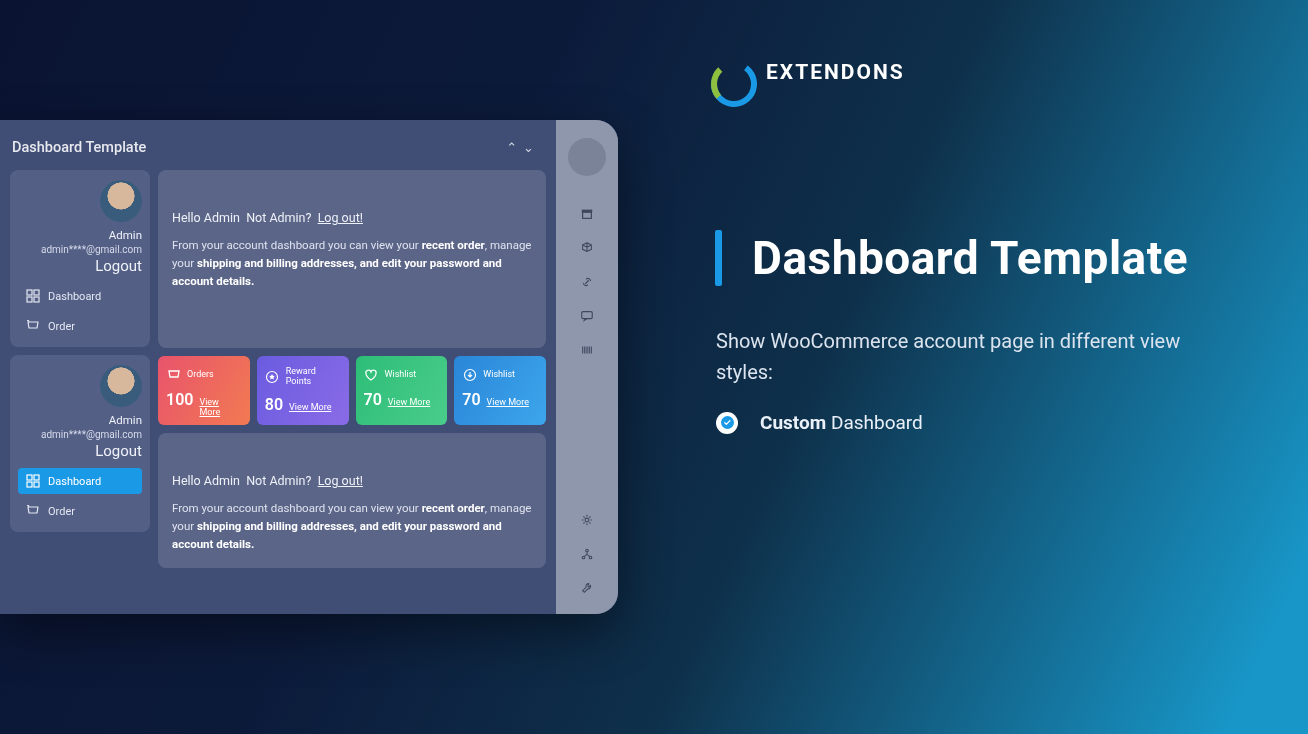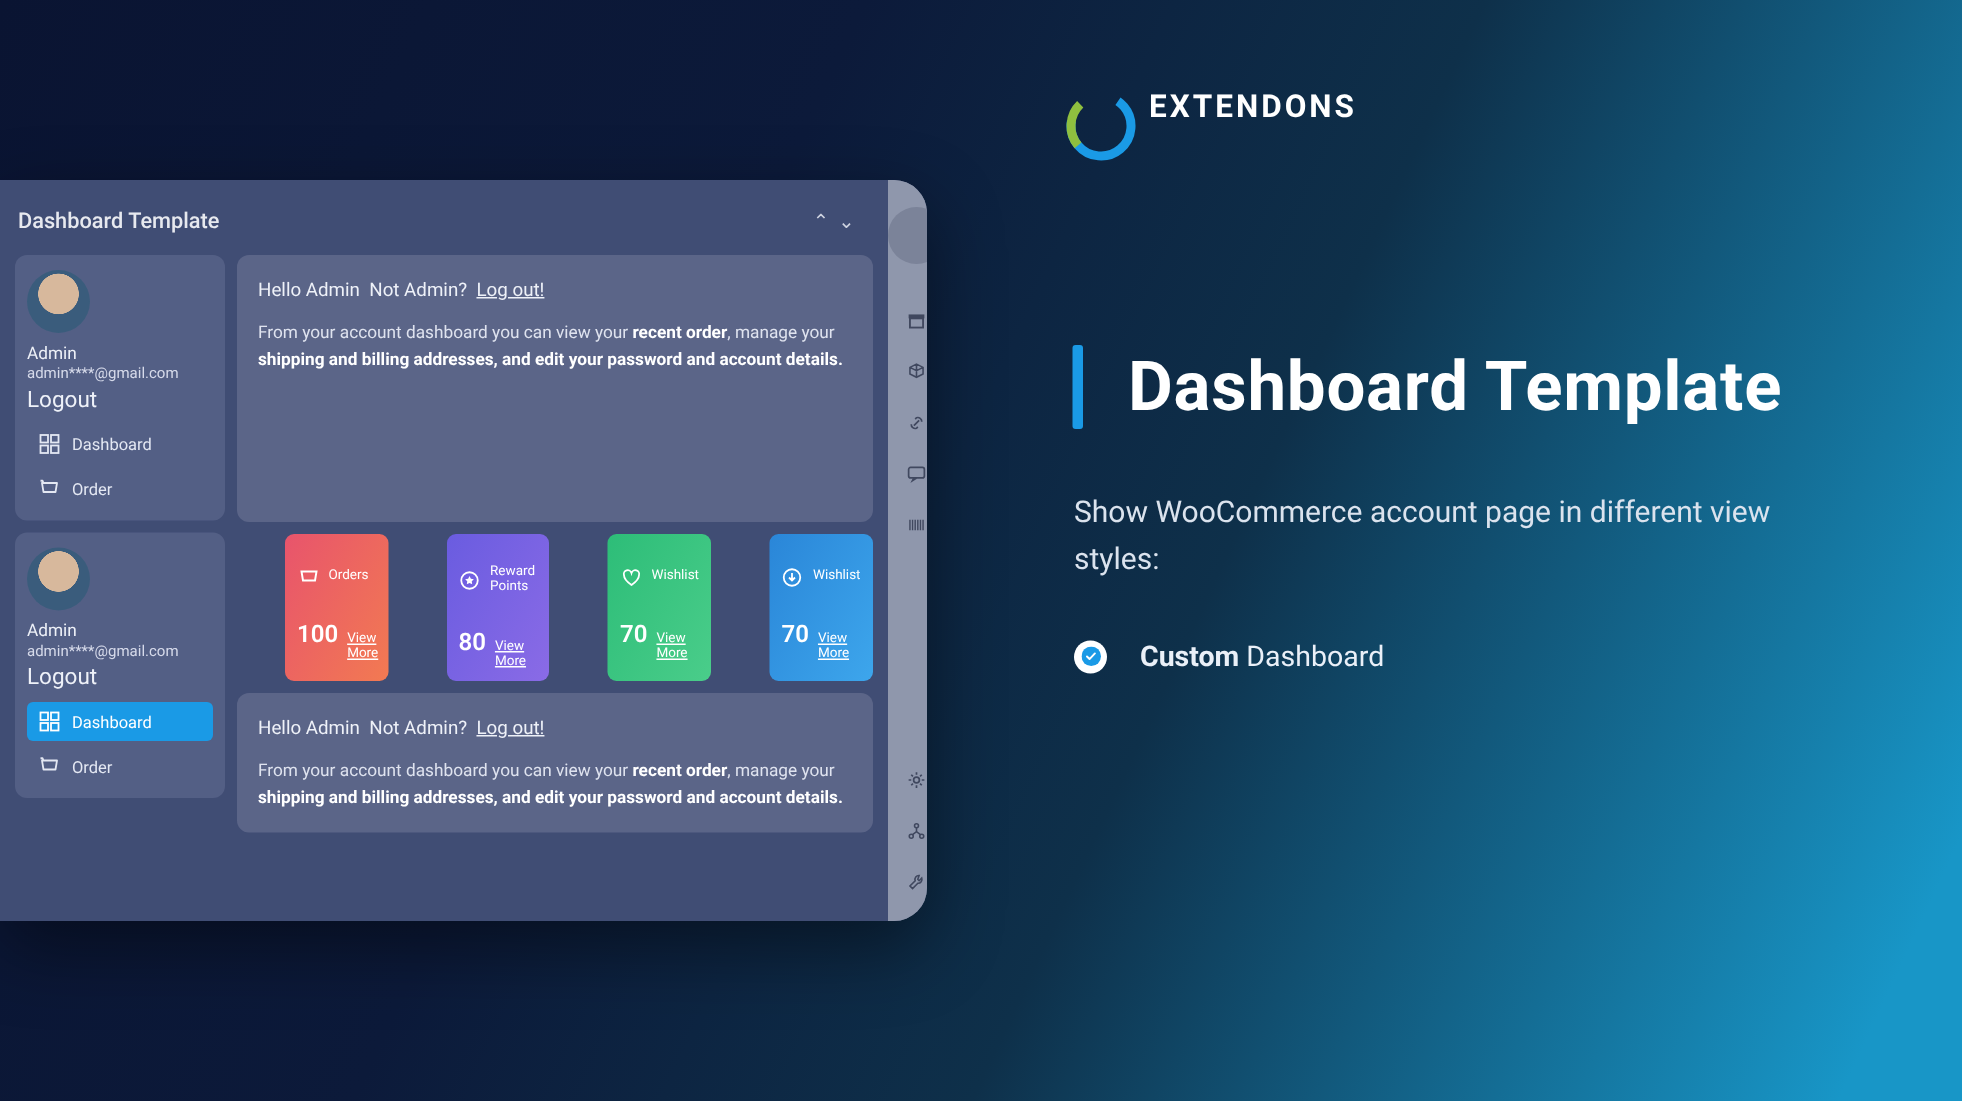--- a/index.html
+++ b/index.html
@@ -19,21 +19,21 @@
 
 
 .headline-wrap { position: absolute; top: 230px; left: 715px; display: flex; align-items: center; gap: 30px; }
 .headline-bar { width: 7px; height: 56px; background: #1a9ae6; border-radius: 2px; }
 .headline { font-size: 46px; font-weight: 700; color: #fff; letter-spacing: 0.5px; }
 
 
 .subtext { position: absolute; top: 326px; left: 716px; width: 520px; font-size: 20px; color: #dbe3ee; line-height: 1.55; }
 
 
-.checklist { position: absolute; top: 426px; left: 716px; display: flex; flex-direction: column; gap: 39px; }
+.checklist { position: absolute; top: 411px; left: 716px; display: flex; flex-direction: column; gap: 39px; }
 .check-item { display: flex; align-items: center; gap: 22px; }
 .check-bullet { width: 22px; height: 22px; border-radius: 50%; background: #fff; display: flex; align-items: center; justify-content: center; }
 .check-bullet svg { width: 13px; height: 13px; }
 .check-label { font-size: 19px; color: #eaf0f8; }
 .check-label strong { font-weight: 700; }
 
 
 .window {
   position: absolute; left: 0; top: 120px; width: 618px; height: 494px;
   background: #6f7894;
@@ -51,38 +51,38 @@
 .chev { color: #cfd4e1; font-size: 13px; }
 
 .rail-avatar { width: 38px; height: 38px; border-radius: 50%; background: #7b8399; margin-top: 4px; margin-bottom: 12px; }
 .rail-icon { width: 16px; height: 16px; color: #40485f; display: flex; align-items: center; justify-content: center; }
 .rail-gap { flex: 1; }
 
 .content { flex: 1; padding: 0 10px 10px 10px; display: flex; gap: 8px; overflow: hidden; }
 .col-side { width: 140px; display: flex; flex-direction: column; gap: 8px; }
 .col-main { flex: 1; display: flex; flex-direction: column; gap: 8px; }
 
-.usercard { background: #535f85; border-radius: 8px; padding: 10px 8px 8px; display: flex; flex-direction: column; align-items: flex-start; }
+.usercard { background: #535f85; border-radius: 8px; padding: 10px 8px 8px; display: flex; flex-direction: column; align-items: flex-end; }
 .avatar { width: 42px; height: 42px; border-radius: 50%; background: radial-gradient(circle at 50% 38%, #d7b89c 0 40%, #3a5c7c 41% 100%); margin-bottom: 6px; }
 .uname { font-size: 11.5px; color: #eef1f8; margin-bottom: 2px; }
 .uemail { font-size: 10px; color: #d6daea; margin-bottom: 2px; }
 .ulogout { font-size: 15px; color: #eef1f8; margin-bottom: 8px; }
 .unav { width: 100%; display: flex; flex-direction: column; gap: 4px; }
 .unav-item { display: flex; align-items: center; gap: 8px; padding: 6px 8px; border-radius: 4px; font-size: 11px; color: #e4e8f3; }
 .unav-item.active { background: #1a9ae6; color: #fff; }
 .unav-icon { width: 14px; height: 14px; display: flex; align-items: center; justify-content: center; }
 
 .greetbox { background: #5b6588; border-radius: 8px; padding: 14px 14px; font-size: 11.5px; color: #dfe3ef; line-height: 1.55; }
-.greetbox .greet-head { font-size: 12.5px; color: #eef1f8; margin-bottom: 10px; }
+.greetbox .greet-head { font-size: 12.5px; color: #eef1f8; margin-bottom: 10px; margin-top: 24px; }
 .greetbox .greet-head .logoutlink { text-decoration: underline; }
 .greetbox .body strong { color: #fff; font-weight: 700; }
 .greetbox.tall { min-height: 178px; }
 
 .statrow { display: flex; gap: 7px; }
-.stat { flex: 1; border-radius: 6px; padding: 21px 8px 8px; color: #fff; display: flex; flex-direction: column; gap: 21px; min-width: 0; margin-left: 32px; }
+.stat { flex: 1; border-radius: 6px; padding: 11px 8px 8px; color: #fff; display: flex; flex-direction: column; gap: 8px; min-width: 0; }
 .stat-top { display: flex; align-items: center; gap: 6px; font-size: 9px; }
 .stat-top .label { flex: 1; text-align: left; line-height: 1.1; }
 .stat-ico { width: 15px; height: 15px; display: flex; align-items: center; justify-content: center; }
 .stat-bot { display: flex; align-items: baseline; gap: 6px; }
 .stat-num { font-size: 16px; font-weight: 600; }
 .stat-link { font-size: 9px; text-decoration: underline; }
 .stat.orders { background: linear-gradient(120deg, #e8546c, #f27a52); }
 .stat.reward { background: linear-gradient(120deg, #6a5ce0, #8a6be6); }
 .stat.wish { background: linear-gradient(120deg, #2dbd78, #4acd8a); }
 .stat.down { background: linear-gradient(120deg, #2a86d8, #3da6ec); }

